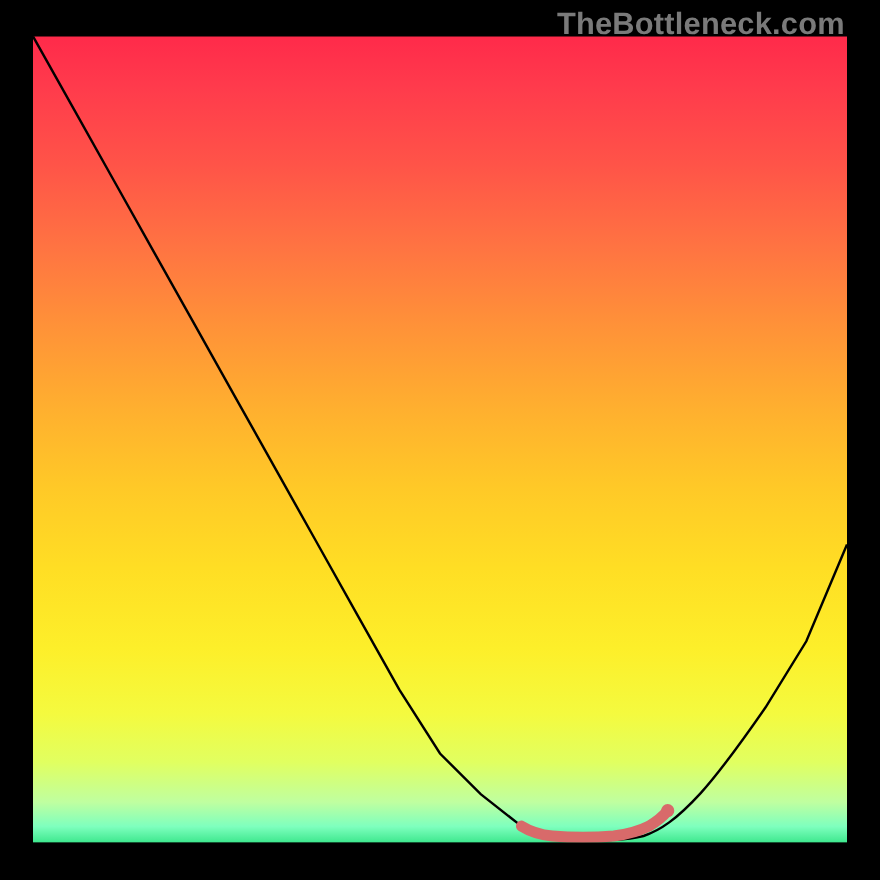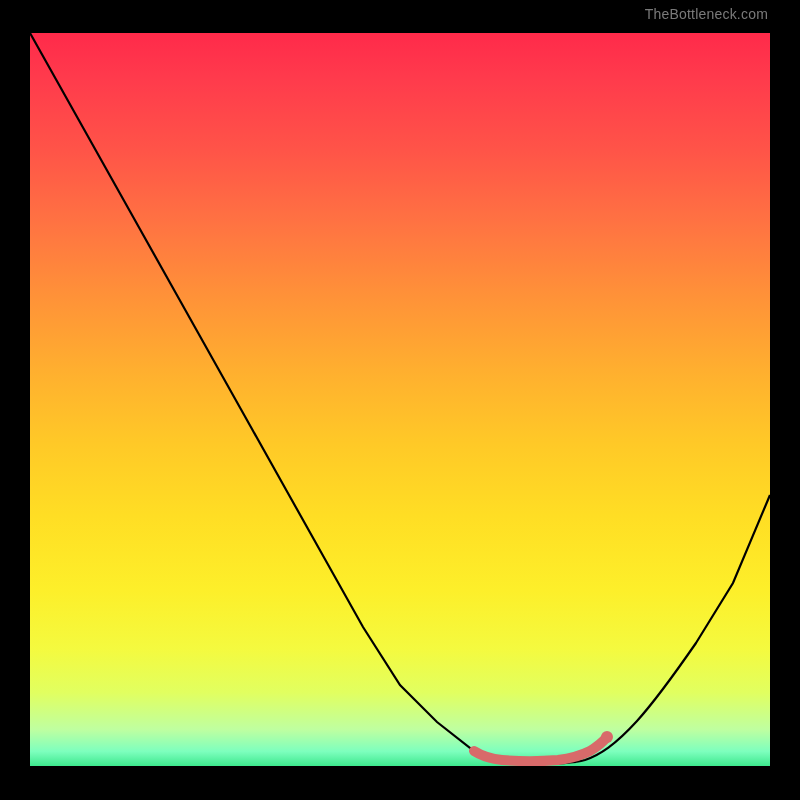--- a/index.html
+++ b/index.html
@@ -32,22 +32,22 @@
     position: absolute;
     left: 0; bottom: 0;
     width: 800px; height: 34px;
     background: #000;
   }
   .watermark {
     position: absolute;
     top: 6px;
     right: 32px;
     color: #7a7a7a;
-    font-size: 14px;
-    font-weight: normal;
+    font-size: 28px;
+    font-weight: bold;
     letter-spacing: 0.2px;
   }
   .plot-area {
     position: absolute;
     left: 30px;
     top: 33px;
     width: 740px;
     height: 733px;
     background: linear-gradient(to bottom,
       #ff2a4a 0%,

